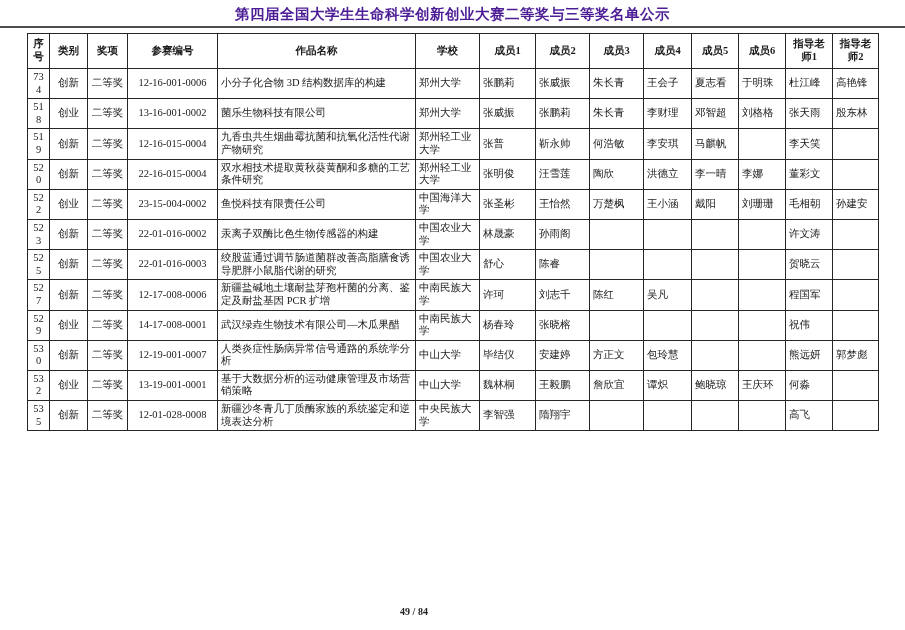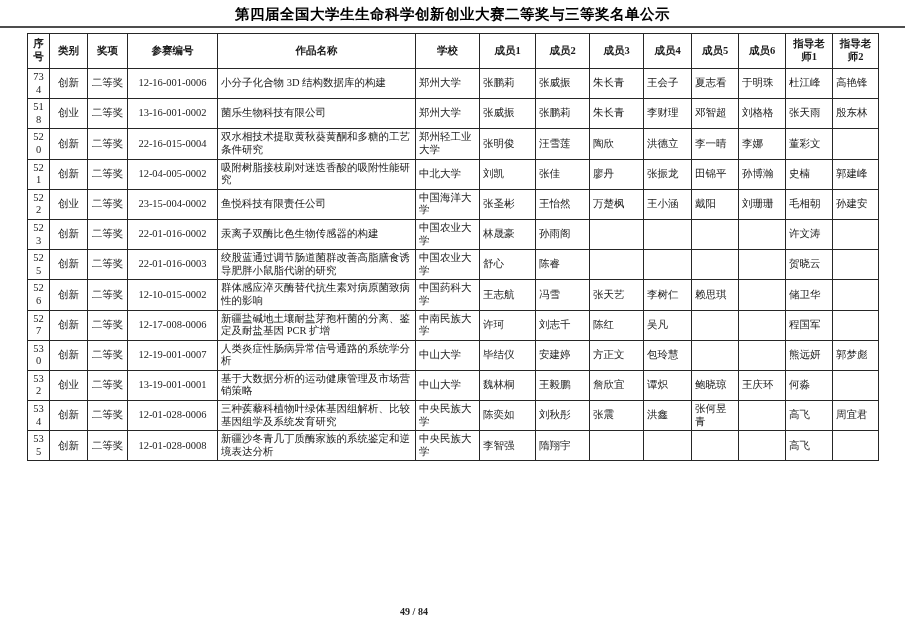--- a/index.html
+++ b/index.html
@@ -1,19 +1,19 @@
 <!DOCTYPE html>
 <html><head>
 <meta charset="utf-8">
 <style>
   html,body{margin:0;padding:0;background:#ffffff;}
   body{width:905px;height:630px;overflow:hidden;position:relative;
        font-family:"Liberation Serif","DejaVu Serif",serif;color:#1a1a1a;}
   .page-title{position:absolute;top:5px;left:0;width:905px;text-align:center;
-       font-size:14.5px;font-weight:bold;color:#000000;letter-spacing:0.5px;}
+       font-size:14.5px;font-weight:bold;color:#4c1d95;letter-spacing:0.5px;}
   .title-rule{position:absolute;top:26px;left:0;width:905px;border-top:2px solid #4d4d4d;}
   table.awards{position:absolute;left:27px;top:33px;width:851px;border-collapse:collapse;
        table-layout:fixed;}
   table.awards th,table.awards td{border:1px solid #262626;font-size:10.5px;line-height:1.2;
        padding:2px 3px;vertical-align:middle;overflow:hidden;word-break:break-word;}
   table.awards th{font-weight:bold;text-align:center;height:30px;}
   table.awards td{height:22px;}
   td.c-center{text-align:center;}
   td.c-left{text-align:left;}
   .page-footer{position:absolute;top:606px;left:0;width:828px;text-align:center;
@@ -87,50 +87,50 @@
         <td class="c-left">张威振</td>
         <td class="c-left">张鹏莉</td>
         <td class="c-left">朱长青</td>
         <td class="c-left">李财理</td>
         <td class="c-left">邓智超</td>
         <td class="c-left">刘格格</td>
         <td class="c-left">张天雨</td>
         <td class="c-left">殷东林</td>
       </tr>
       <tr>
+        <td class="c-center">519</td>
+        <td class="c-center">创新</td>
+        <td class="c-center">二等奖</td>
+        <td class="c-center">12-16-015-0004</td>
+        <td class="c-left">九香虫共生烟曲霉抗菌和抗氧化活性代谢产物研究</td>
+        <td class="c-left">郑州轻工业大学</td>
+        <td class="c-left">张普</td>
+        <td class="c-left">靳永帅</td>
+        <td class="c-left">何浩敏</td>
+        <td class="c-left">李安琪</td>
+        <td class="c-left">马麒帆</td>
+        <td class="c-left"></td>
+        <td class="c-left">李天笑</td>
+        <td class="c-left"></td>
+      </tr>
+      <tr>
         <td class="c-center">520</td>
         <td class="c-center">创新</td>
         <td class="c-center">二等奖</td>
         <td class="c-center">22-16-015-0004</td>
         <td class="c-left">双水相技术提取黄秋葵黄酮和多糖的工艺条件研究</td>
         <td class="c-left">郑州轻工业大学</td>
         <td class="c-left">张明俊</td>
         <td class="c-left">汪雪莲</td>
         <td class="c-left">陶欣</td>
         <td class="c-left">洪德立</td>
         <td class="c-left">李一晴</td>
         <td class="c-left">李娜</td>
         <td class="c-left">董彩文</td>
         <td class="c-left"></td>
-      </tr>
-      <tr>
-        <td class="c-center">521</td>
-        <td class="c-center">创新</td>
-        <td class="c-center">二等奖</td>
-        <td class="c-center">12-04-005-0002</td>
-        <td class="c-left">吸附树脂接枝刷对迷迭香酸的吸附性能研究</td>
-        <td class="c-left">中北大学</td>
-        <td class="c-left">刘凯</td>
-        <td class="c-left">张佳</td>
-        <td class="c-left">廖丹</td>
-        <td class="c-left">张振龙</td>
-        <td class="c-left">田锦平</td>
-        <td class="c-left">孙博瀚</td>
-        <td class="c-left">史楠</td>
-        <td class="c-left">郭建峰</td>
       </tr>
       <tr>
         <td class="c-center">522</td>
         <td class="c-center">创业</td>
         <td class="c-center">二等奖</td>
         <td class="c-center">23-15-004-0002</td>
         <td class="c-left">鱼悦科技有限责任公司</td>
         <td class="c-left">中国海洋大学</td>
         <td class="c-left">张圣彬</td>
         <td class="c-left">王怡然</td>
@@ -167,49 +167,49 @@
         <td class="c-left">舒心</td>
         <td class="c-left">陈睿</td>
         <td class="c-left"></td>
         <td class="c-left"></td>
         <td class="c-left"></td>
         <td class="c-left"></td>
         <td class="c-left">贺晓云</td>
         <td class="c-left"></td>
       </tr>
       <tr>
-        <td class="c-center">526</td>
-        <td class="c-center">创新</td>
-        <td class="c-center">二等奖</td>
-        <td class="c-center">12-10-015-0002</td>
-        <td class="c-left">群体感应淬灭酶替代抗生素对病原菌致病性的影响</td>
-        <td class="c-left">中国药科大学</td>
-        <td class="c-left">王志航</td>
-        <td class="c-left">冯雪</td>
-        <td class="c-left">张天艺</td>
-        <td class="c-left">李树仁</td>
-        <td class="c-left">赖思琪</td>
-        <td class="c-left"></td>
-        <td class="c-left">储卫华</td>
-        <td class="c-left"></td>
-      </tr>
-      <tr>
         <td class="c-center">527</td>
         <td class="c-center">创新</td>
         <td class="c-center">二等奖</td>
         <td class="c-center">12-17-008-0006</td>
         <td class="c-left">新疆盐碱地土壤耐盐芽孢杆菌的分离、鉴定及耐盐基因 PCR 扩增</td>
         <td class="c-left">中南民族大学</td>
         <td class="c-left">许珂</td>
         <td class="c-left">刘志千</td>
         <td class="c-left">陈红</td>
         <td class="c-left">吴凡</td>
         <td class="c-left"></td>
         <td class="c-left"></td>
         <td class="c-left">程国军</td>
+        <td class="c-left"></td>
+      </tr>
+      <tr>
+        <td class="c-center">529</td>
+        <td class="c-center">创业</td>
+        <td class="c-center">二等奖</td>
+        <td class="c-center">14-17-008-0001</td>
+        <td class="c-left">武汉绿垚生物技术有限公司—木瓜果醋</td>
+        <td class="c-left">中南民族大学</td>
+        <td class="c-left">杨春玲</td>
+        <td class="c-left">张晓榕</td>
+        <td class="c-left"></td>
+        <td class="c-left"></td>
+        <td class="c-left"></td>
+        <td class="c-left"></td>
+        <td class="c-left">祝伟</td>
         <td class="c-left"></td>
       </tr>
       <tr>
         <td class="c-center">530</td>
         <td class="c-center">创新</td>
         <td class="c-center">二等奖</td>
         <td class="c-center">12-19-001-0007</td>
         <td class="c-left">人类炎症性肠病异常信号通路的系统学分析</td>
         <td class="c-left">中山大学</td>
         <td class="c-left">毕结仪</td>
@@ -231,36 +231,20 @@
         <td class="c-left">魏林桐</td>
         <td class="c-left">王毅鹏</td>
         <td class="c-left">詹欣宜</td>
         <td class="c-left">谭炽</td>
         <td class="c-left">鲍晓琼</td>
         <td class="c-left">王庆环</td>
         <td class="c-left">何淼</td>
         <td class="c-left"></td>
       </tr>
       <tr>
-        <td class="c-center">534</td>
-        <td class="c-center">创新</td>
-        <td class="c-center">二等奖</td>
-        <td class="c-center">12-01-028-0006</td>
-        <td class="c-left">三种蒺藜科植物叶绿体基因组解析、比较基因组学及系统发育研究</td>
-        <td class="c-left">中央民族大学</td>
-        <td class="c-left">陈奕如</td>
-        <td class="c-left">刘秋彤</td>
-        <td class="c-left">张震</td>
-        <td class="c-left">洪鑫</td>
-        <td class="c-left">张何昱青</td>
-        <td class="c-left"></td>
-        <td class="c-left">高飞</td>
-        <td class="c-left">周宜君</td>
-      </tr>
-      <tr>
         <td class="c-center">535</td>
         <td class="c-center">创新</td>
         <td class="c-center">二等奖</td>
         <td class="c-center">12-01-028-0008</td>
         <td class="c-left">新疆沙冬青几丁质酶家族的系统鉴定和逆境表达分析</td>
         <td class="c-left">中央民族大学</td>
         <td class="c-left">李智强</td>
         <td class="c-left">隋翔宇</td>
         <td class="c-left"></td>
         <td class="c-left"></td>

